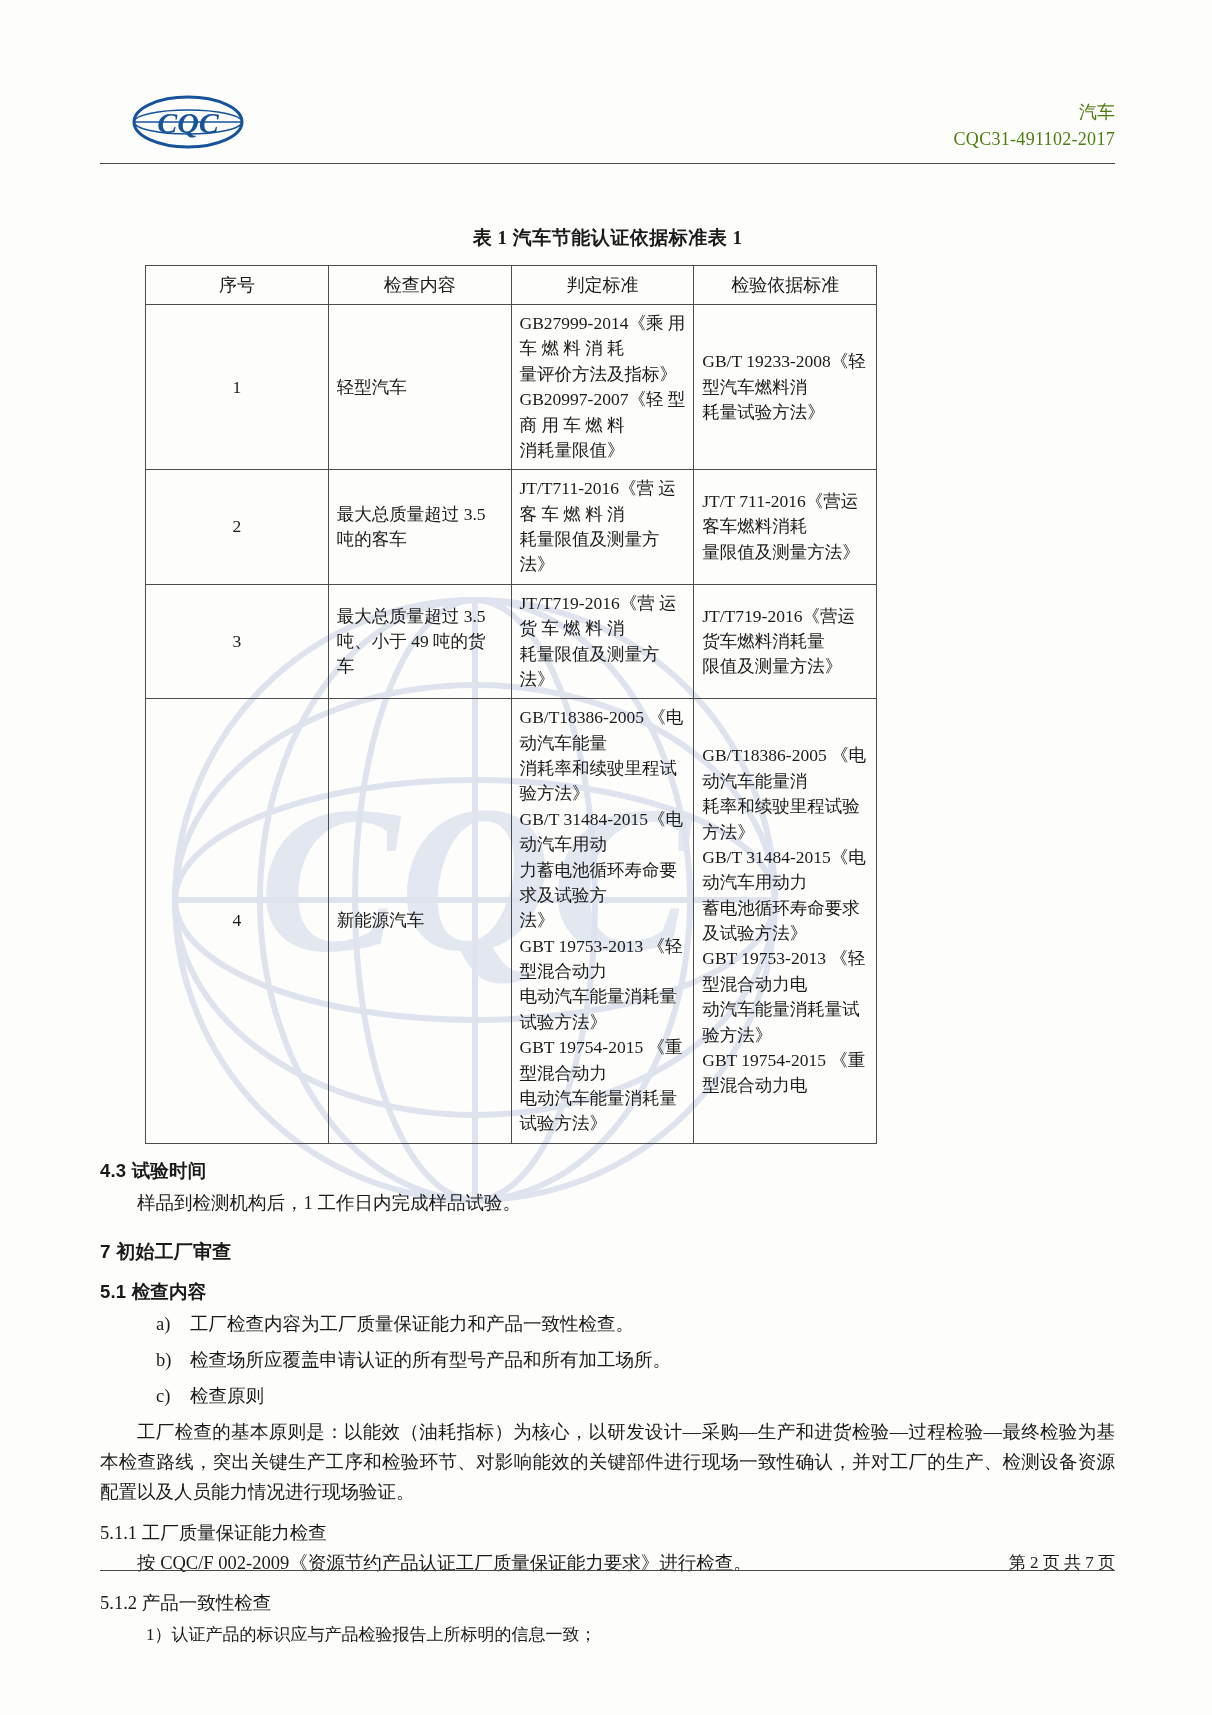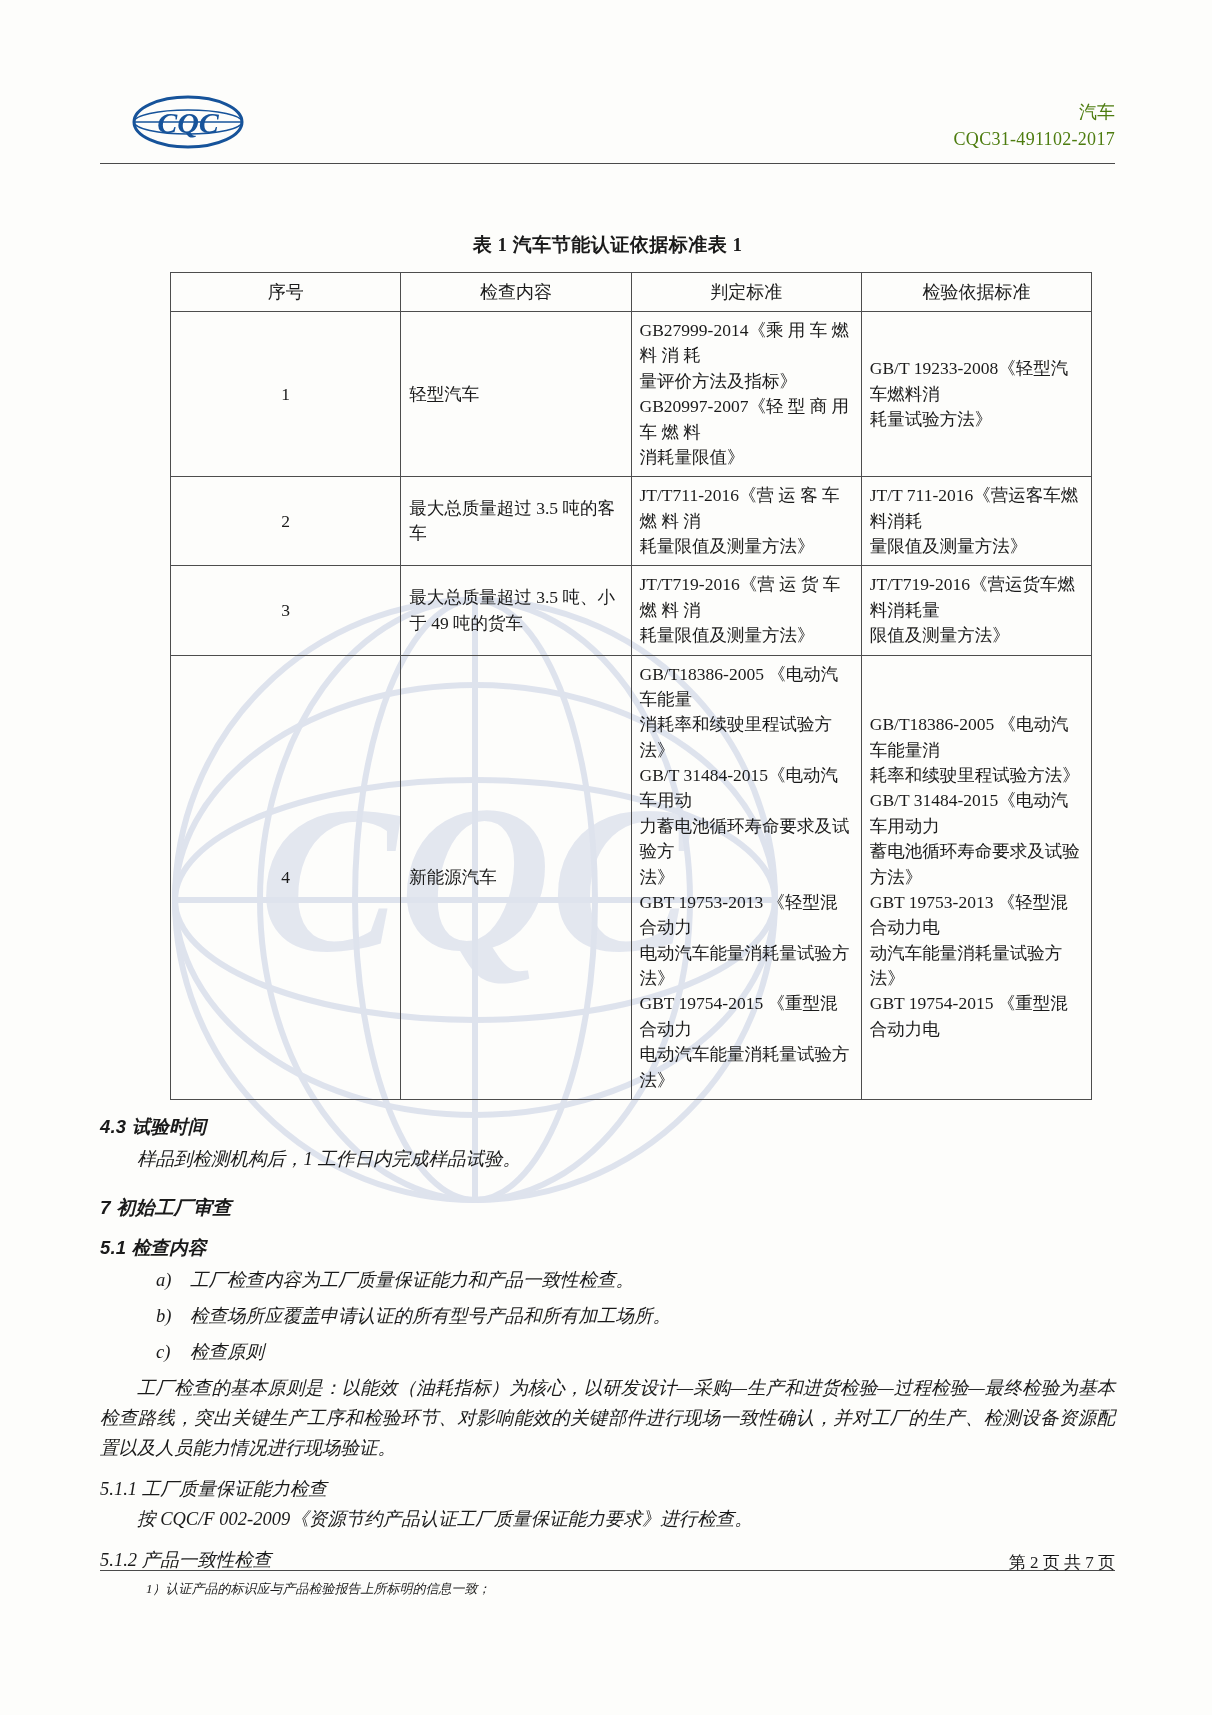--- a/index.html
+++ b/index.html
@@ -72,36 +72,36 @@
     top: 68px;
     width: 1015px;
     height: 1px;
     background: #4a4a4a;
   }
 
   
   .content {
     position: absolute;
     left: 100px;
-    top: 232px;
+    top: 225px;
     width: 1015px;
     z-index: 2;
   }
   .table-caption {
     text-align: center;
     font-size: 19px;
     font-weight: bold;
     margin-bottom: 14px;
     letter-spacing: 0.5px;
   }
 
   table.std {
     border-collapse: collapse;
-    width: 922px;
-    margin-left: 70px;
+    width: 732px;
+    margin-left: 45px;
     table-layout: fixed;
     background: transparent;
   }
   table.std td, table.std th {
     border: 1px solid #4d4d4d;
     padding: 6px 8px;
     font-size: 17.5px;
     line-height: 1.45;
     vertical-align: middle;
     font-weight: normal;
@@ -112,21 +112,20 @@
   }
   td.c-num { text-align: center; width: 58px; }
   td.c-type { width: 148px; }
   td.c-judge { width: 336px; }
   td.c-insp { width: 378px; }
   .cell-lines div { white-space: normal; }
 
   
   .sec {
     margin-top: 0;
-    font-style: italic;
   }
   .h-sec {
     font-family: "Liberation Sans", sans-serif;
     font-weight: bold;
     font-size: 18.5px;
     margin: 14px 0 6px 0;
     letter-spacing: 0.2px;
   }
   .h-sec.big { font-size: 19px; margin-top: 20px; }
   .h-plain {
@@ -146,21 +145,21 @@
     margin: 6px 0 6px 0;
     padding-left: 90px;
     position: relative;
   }
   .list-item .mark {
     position: absolute;
     left: 56px;
     top: 0;
   }
   .num-item {
-    font-size: 13px;
+    font-size: 17px;
     line-height: 1.62;
     margin: 6px 0;
     padding-left: 46px;
   }
 
   
   .footer-rule {
     position: absolute;
     left: 100px;
     top: 1570px;

